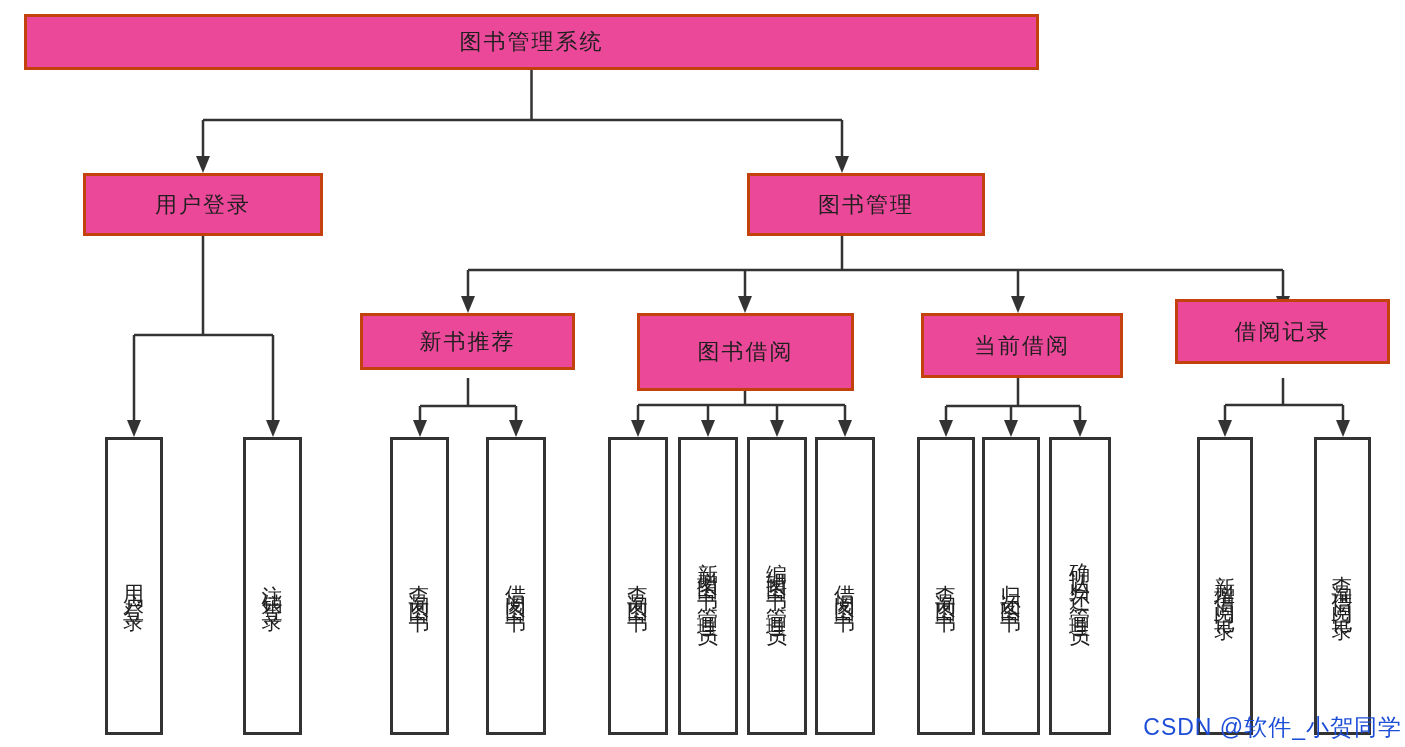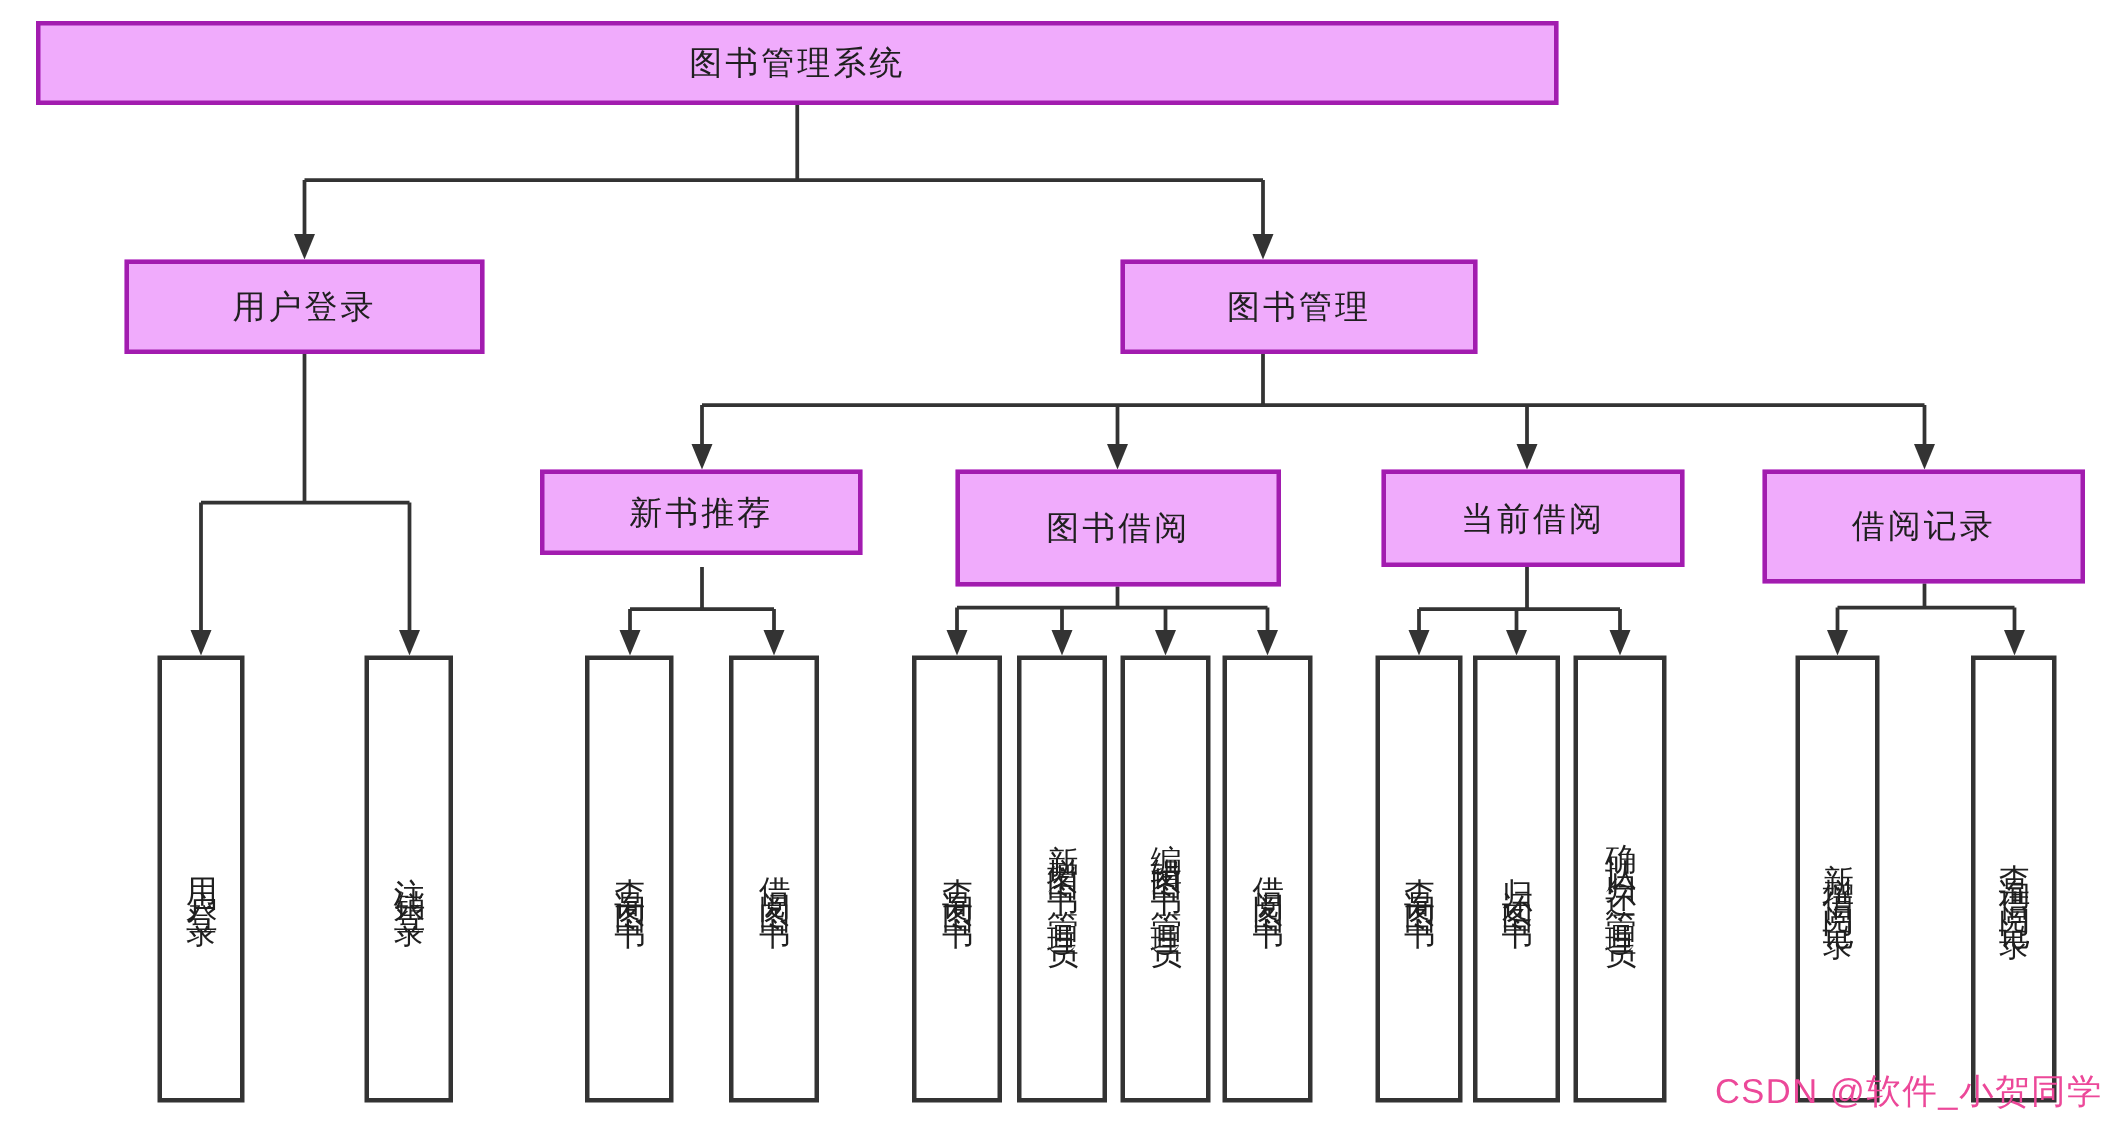--- a/index.html
+++ b/index.html
@@ -2,35 +2,35 @@
 <html><head>
 <meta charset="utf-8">
 <style>
   html,body{margin:0;padding:0;background:#ffffff;}
   #canvas{
     position:relative;width:1405px;height:747px;background:#ffffff;overflow:hidden;
     font-family:"Liberation Sans","DejaVu Sans",sans-serif;color:#1f1f1f;
   }
   #wires{position:absolute;left:0;top:0;width:1405px;height:747px;}
   .node{
-    position:absolute;box-sizing:border-box;background:#f0abfc;border:3px solid #a21caf;
+    position:absolute;box-sizing:border-box;background:#ec4899;border:3px solid #c2410c;
     display:flex;align-items:center;justify-content:center;
     font-size:22px;letter-spacing:2px;white-space:nowrap;z-index:2;
   }
   .vnode{
     position:absolute;box-sizing:border-box;background:#ffffff;border:3px solid #333333;
     display:flex;align-items:center;justify-content:center;z-index:2;
   }
   .vnode span{
     writing-mode:vertical-rl;text-orientation:mixed;
     font-size:21px;letter-spacing:9px;line-height:1;white-space:nowrap;
   }
   .watermark{
     position:absolute;right:3px;bottom:4px;z-index:5;
-    font-size:23px;letter-spacing:1px;color:#ec4899;white-space:nowrap;
+    font-size:23px;letter-spacing:1px;color:#1d4ed8;white-space:nowrap;
   }
 </style>
 </head>
 <body>
 
 <div id="canvas">
 
   <svg id="wires" viewBox="0 0 1405 747" xmlns="http://www.w3.org/2000/svg">
     <g stroke="#333333" stroke-width="2.5" fill="none">
       <path d="M531.5 70 V120 M203 120 H842 M203 120 V159 M842 120 V159"></path>
@@ -65,21 +65,21 @@
   </svg>
 
   <div class="node" style="left:24px;top:14px;width:1015px;height:56px;">图书管理系统</div>
 
   <div class="node" style="left:83px;top:173px;width:240px;height:63px;">用户登录</div>
   <div class="node" style="left:747px;top:173px;width:238px;height:63px;">图书管理</div>
 
   <div class="node" style="left:360px;top:313px;width:215px;height:57px;">新书推荐</div>
   <div class="node" style="left:637px;top:313px;width:217px;height:78px;">图书借阅</div>
   <div class="node" style="left:909px;top:313px;width:202px;height:65px;margin-left:12px;">当前借阅</div>
-  <div class="node" style="left:1175px;top:313px;width:215px;height:76px;">借阅记录</div>
+  <div class="node" style="left:1175px;top:299px;width:215px;height:65px;">借阅记录</div>
 
   <div class="vnode" style="left:105px;top:437px;width:58px;height:298px;">
     <span>用户登录</span>
   </div>
   <div class="vnode" style="left:243px;top:437px;width:59px;height:298px;">
     <span>注销登录</span>
   </div>
 
   <div class="vnode" style="left:390px;top:437px;width:59px;height:298px;">
     <span>查询图书</span>

